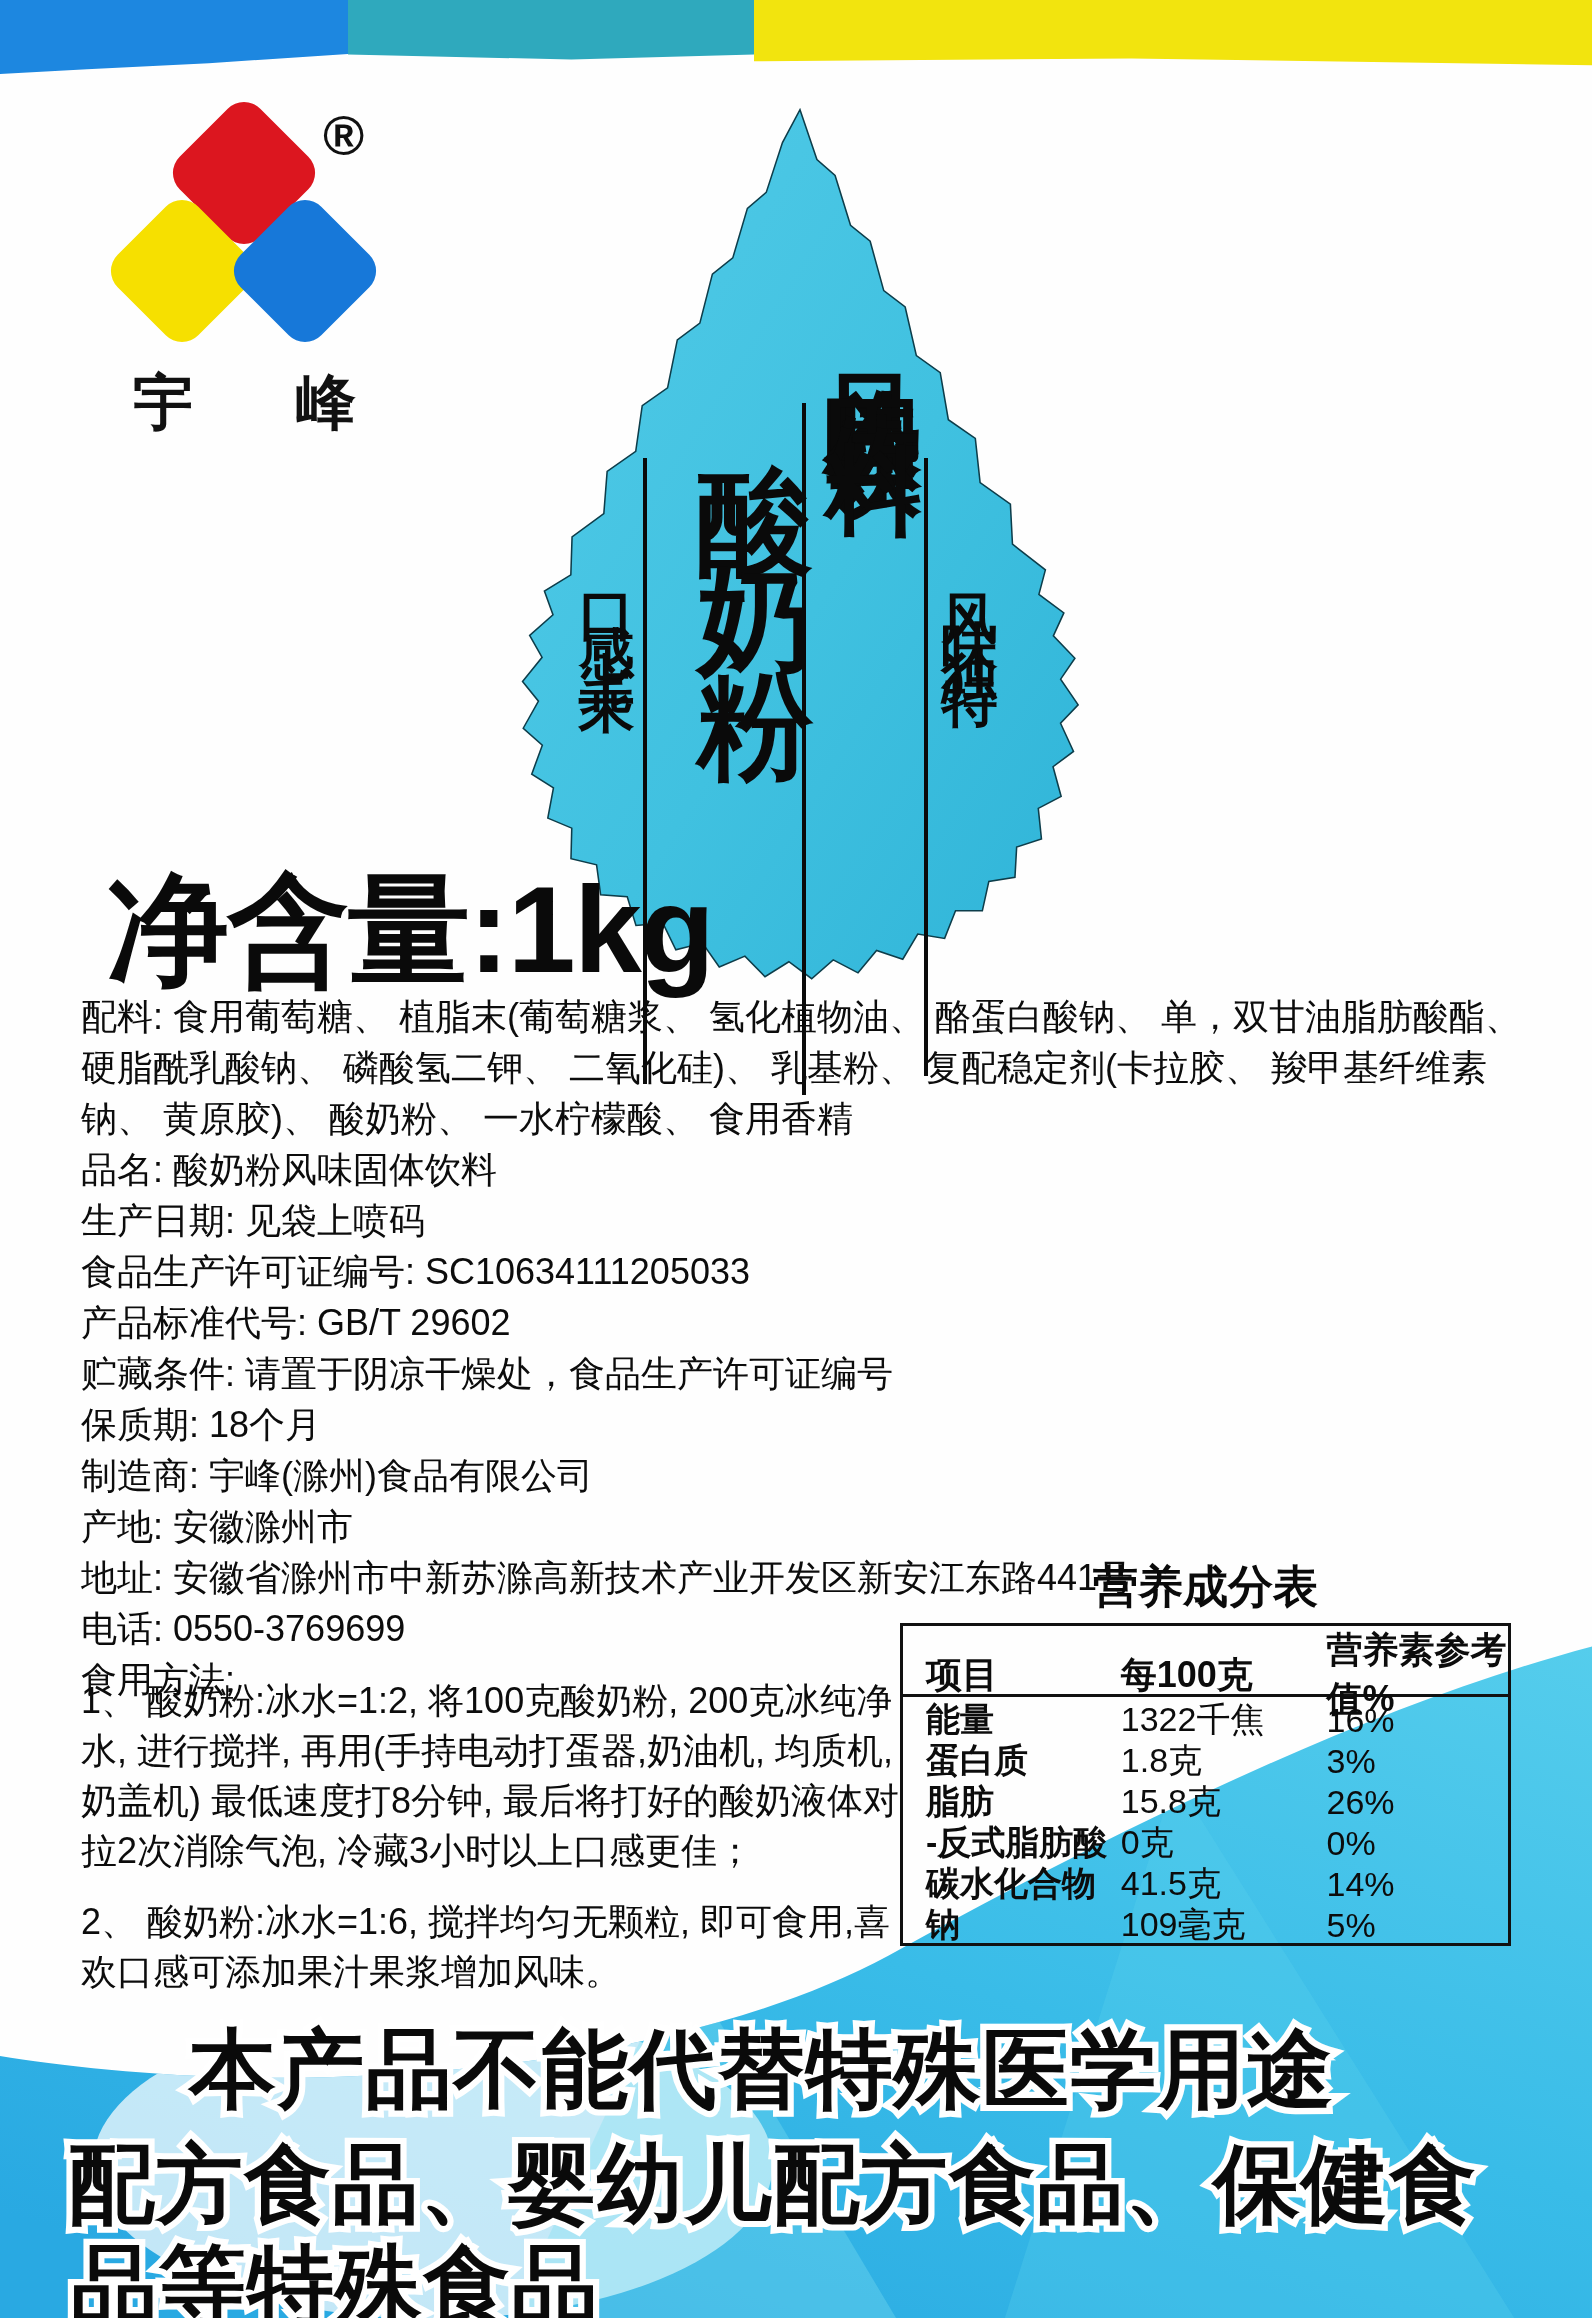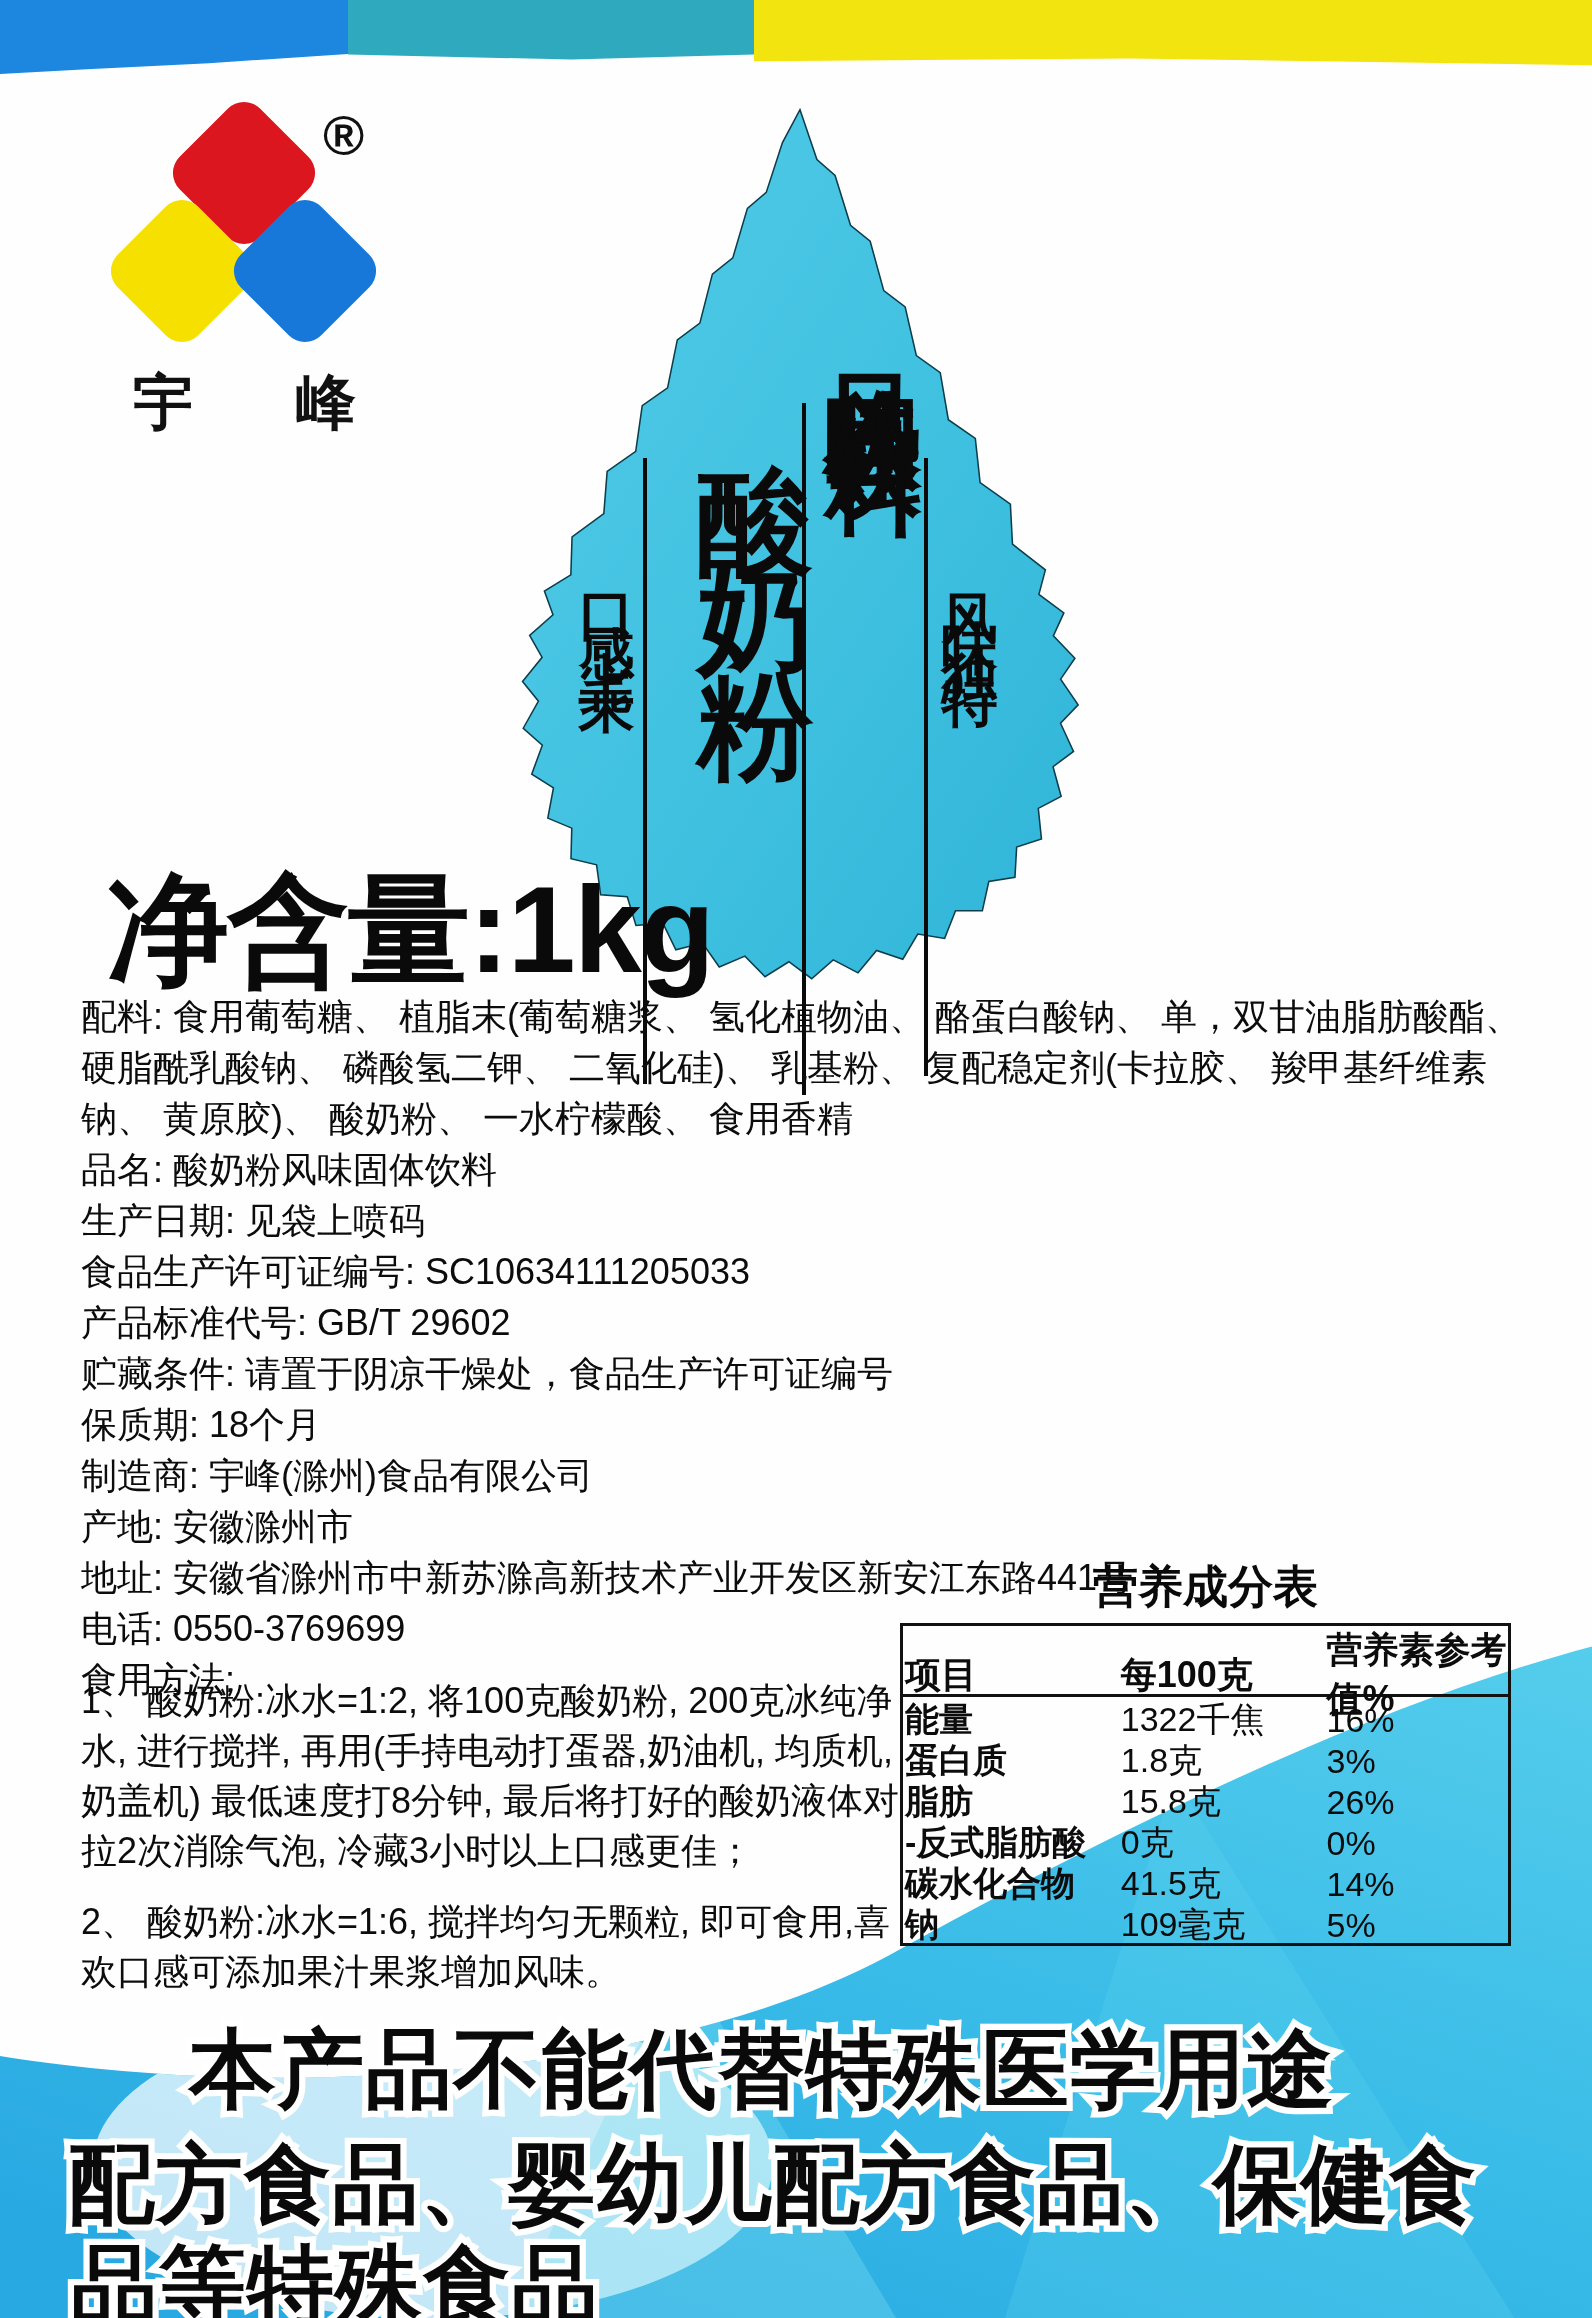--- a/index.html
+++ b/index.html
@@ -45,21 +45,21 @@
   .usage{position:absolute;left:81px;top:1655px;width:839px;font-size:36px;line-height:50px;color:#0c0c0c;}
   .usage div{margin-bottom:1.5px;margin-top:21px;}
   
   .nutrition-title{position:absolute;left:900px;top:1557px;width:611px;text-align:center;
                    font-size:45px;font-weight:bold;color:#0a0a0a;}
   .ntable{position:absolute;left:900px;top:1623px;width:611px;border:3.1px solid #111;
           box-sizing:border-box;background:transparent;}
   .nrow{display:grid;grid-template-columns:36% 34% 30%;align-items:center;}
   .nrow.head{height:68px;border-bottom:3.9px solid #111;font-weight:bold;font-size:36px;}
   .nrow.body-row{height:41px;font-size:34px;}
-  .ncell{padding-left:2px;}
+  .ncell{padding-left:23px;}
   .ncell.name{font-weight:bold;}
   .ncell.val,.ncell.nrv{padding-left:0;}
   .nrow.head .ncell.val{text-align:left;}
   
   .bottom-svg{position:absolute;left:0;top:1623px;}
   .warn-text{font-family:"Liberation Sans",sans-serif;font-weight:bold;font-size:112px;
              fill:#0a0a0a;stroke:#ffffff;stroke-width:16px;paint-order:stroke;letter-spacing:2px;}
 </style>
 </head>
 <body>

